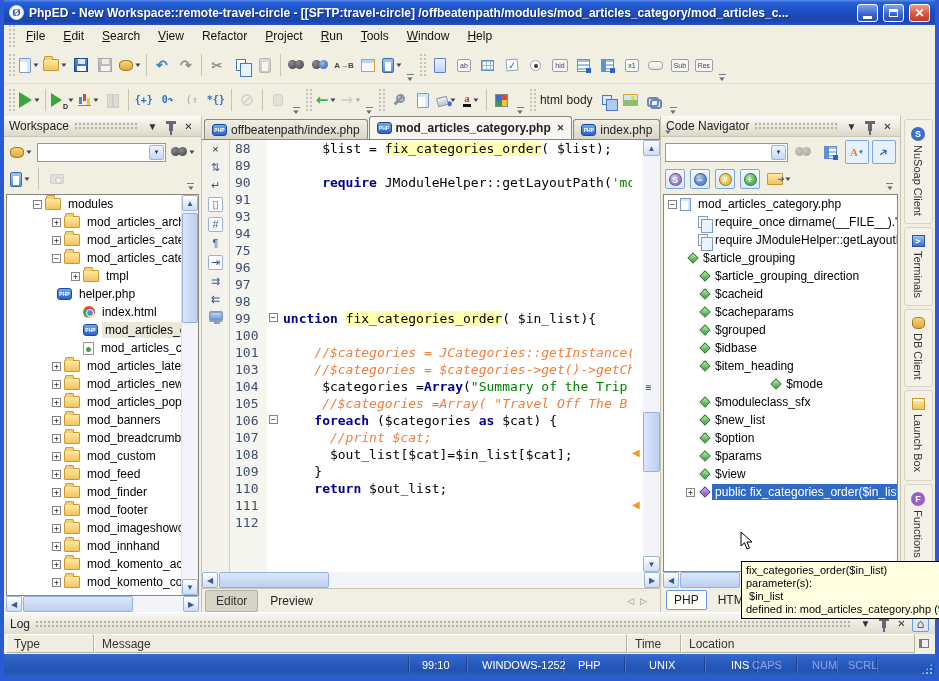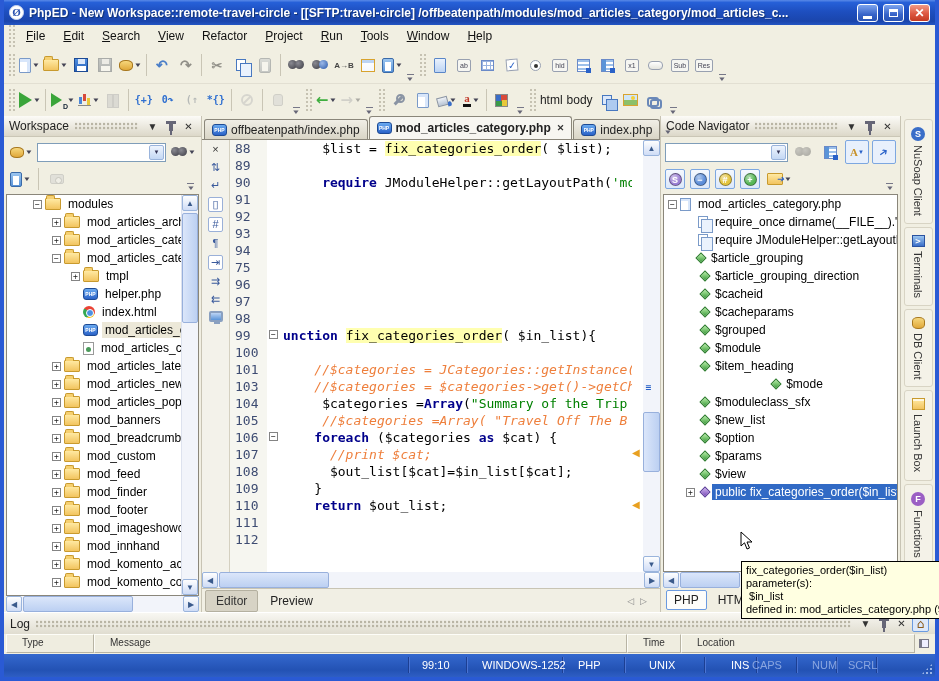--- a/index.html
+++ b/index.html
@@ -188,21 +188,21 @@
 .stab span{writing-mode:vertical-rl;font-size:11px;color:#333;white-space:nowrap}
 .sic-circ{width:14px;height:14px;border-radius:50%;color:#fff;font:bold 9px/14px "Liberation Sans",sans-serif;text-align:center}
 .sic-term{width:13px;height:12px;background:linear-gradient(#9cc6f0,#3a6ec8);border:1px solid #2a52a0;color:#fff;font:bold 9px/11px "DejaVu Sans Mono",monospace;text-align:center}
 .sic-db{width:13px;height:12px;background:linear-gradient(#f6d77c,#e0a83a);border:1px solid #a8781e;border-radius:45%/35%}
 .sic-launch{width:13px;height:12px;background:linear-gradient(#ffe9a2,#f2c45f);border:1px solid #c89a2e;box-shadow:inset 0 2px 0 #fff8e0}
 
 .logpanel{height:42px;flex:none;display:flex;flex-direction:column;background:#f1efe2;border-top:1px solid #fff}
 .loghead{height:21px;display:flex;align-items:center;gap:3px;padding:0 6px;font-size:12px;color:#222;background:linear-gradient(#f8f7f2,#e0ddd0)}
 .loghome{width:17px;height:17px;border:1px solid #6b9be0;background:#dce8fa;display:flex;align-items:center;justify-content:center;border-radius:2px}
 .logcols{height:19px;display:flex;padding:0 2px;align-items:stretch}
-.lcol{border:1px solid;border-color:#fdfdf8 #b8b4a4 #b8b4a4 #fdfdf8;background:#efede0;font-size:10px;color:#333;padding:2px 15px;white-space:nowrap;overflow:hidden}
+.lcol{border:1px solid;border-color:#fdfdf8 #b8b4a4 #b8b4a4 #fdfdf8;background:#efede0;font-size:12px;color:#333;padding:2px 7px;white-space:nowrap;overflow:hidden}
 .statusbar{height:23px;flex:none;position:relative;background:linear-gradient(#3468ce,#2352b4 70%,#2e5ec4);color:#fff;font-size:11px}
 .sbitem{position:absolute;top:5px;white-space:nowrap}
 .sbdim{color:#8aa6e0}
 .sbsep{position:absolute;top:3px;width:1px;height:16px;background:#1c3f92;box-shadow:1px 0 0 #4a74d4}
 .sbgrip{position:absolute;right:2px;bottom:2px;width:12px;height:12px;
  background-image:radial-gradient(circle at 2px 2px,#9ab4e8 1.2px,transparent 1.5px);background-size:4px 4px;clip-path:polygon(100% 0,100% 100%,0 100%)}
 
 .sb0{left:418px}.sb1{left:478px}.sb2{left:574px}.sb3{left:645px}.sb4{left:727px}.sb5{left:748px}.sb6{left:808px}.sb7{left:844px}
 
 .tooltip{position:absolute;left:737px;top:561px;width:201px;height:58px;background:#ffffe1;border:1px solid #000;z-index:50;
@@ -500,21 +500,21 @@
           <div class="trow" style="padding-left: 45px;">
             <span class="texp">−</span>
             <i class="tico g-folder" style="display:inline-block"></i>
             <span class="tlab">mod_articles_cate</span>
           </div>
           <div class="trow" style="padding-left: 64px;">
             <span class="texp">+</span>
             <i class="tico g-folder" style="display:inline-block"></i>
             <span class="tlab">tmpl</span>
           </div>
-          <div class="trow" style="padding-left: 64px;">
+          <div class="trow" style="padding-left: 38px;">
             <span style="width:12px;flex:none"></span>
             <i class="tico i-php">PHP</i>
             <span class="tlab">helper.php</span>
           </div>
           <div class="trow" style="padding-left: 64px;">
             <span style="width:12px;flex:none"></span>
             <i class="tico i-html"></i>
             <span class="tlab">index.html</span>
           </div>
           <div class="trow sel-in" style="padding-left: 64px;">
@@ -642,21 +642,20 @@
             <span class="sit sbox">⇥</span>
             <span class="sit">⇉</span>
             <span class="sit">⇇</span>
             <span class="sit"><i class="ic g-mon"></i></span>
           </div>
         <div class="ecode" id="ecode">
             <div class="eline"><span class="egut">88</span><span class="efold"></span><span class="etext"><span class="tk-p">     $list = </span><span class="tk-h">fix_categories_order</span><span class="tk-p">( $list);</span></span></div>
             <div class="eline"><span class="egut">89</span><span class="efold"></span><span class="etext"></span></div>
             <div class="eline"><span class="egut">90</span><span class="efold"></span><span class="etext"><span class="tk-p">     </span><span class="tk-k">require</span><span class="tk-p"> JModuleHelper::getLayoutPath(</span><span class="tk-s">'mod</span></span></div>
             <div class="eline"><span class="egut">91</span><span class="efold"></span><span class="etext"></span></div>
-            <div class="eline"><span class="egut">92</span><span class="efold"></span><span class="etext"></span></div>
             <div class="eline"><span class="egut">93</span><span class="efold"></span><span class="etext"></span></div>
             <div class="eline"><span class="egut">94</span><span class="efold"></span><span class="etext"></span></div>
             <div class="eline"><span class="egut">75</span><span class="efold"></span><span class="etext"></span></div>
             <div class="eline"><span class="egut">96</span><span class="efold"></span><span class="etext"></span></div>
             <div class="eline"><span class="egut">97</span><span class="efold"></span><span class="etext"></span></div>
             <div class="eline"><span class="egut">98</span><span class="efold"></span><span class="etext"></span></div>
             <div class="eline"><span class="egut">99</span><span class="efold"><span class="fbox">−</span></span><span class="etext"><span class="tk-k">unction</span><span class="tk-p"> </span><span class="tk-h">fix_categories_order</span><span class="tk-p">( $in_list){</span></span></div>
             <div class="eline"><span class="egut">100</span><span class="efold"></span><span class="etext"></span></div>
             <div class="eline"><span class="egut">101</span><span class="efold"></span><span class="etext"><span class="tk-c">    //$categories = JCategories::getInstance(</span></span></div>
             <div class="eline"><span class="egut">103</span><span class="efold"></span><span class="etext"><span class="tk-c">    //$categories = $categories-&gt;get()-&gt;getCh</span></span></div>
@@ -754,21 +753,21 @@
           <div class="trow" style="padding-left: 22px;">
             <span style="width:12px;flex:none"></span>
             <i class="tico i-files"></i>
             <span class="tlab">require_once dirname(__FILE__)."/h</span>
           </div>
           <div class="trow" style="padding-left: 22px;">
             <span style="width:12px;flex:none"></span>
             <i class="tico i-files"></i>
             <span class="tlab">require JModuleHelper::getLayoutPa</span>
           </div>
-          <div class="trow" style="padding-left: 18px;">
+          <div class="trow" style="padding-left: 10px;">
             <span style="width:12px;flex:none"></span>
             <i class="tico i-var"></i>
             <span class="tlab">$article_grouping</span>
           </div>
           <div class="trow" style="padding-left: 22px;">
             <span style="width:12px;flex:none"></span>
             <i class="tico i-var"></i>
             <span class="tlab">$article_grouping_direction</span>
           </div>
           <div class="trow" style="padding-left: 22px; align-items: center;">
@@ -782,21 +781,21 @@
             <span class="tlab">$cacheparams</span>
           </div>
           <div class="trow" style="padding-left: 22px;">
             <span style="width:12px;flex:none"></span>
             <i class="tico i-var"></i>
             <span class="tlab">$grouped</span>
           </div>
           <div class="trow" style="padding-left: 22px;">
             <span style="width:12px;flex:none"></span>
             <i class="tico i-var"></i>
-            <span class="tlab">$module</span>
+            <span class="tlab">$idbase</span>
           </div>
           <div class="trow" style="padding-left: 22px;">
             <span style="width:12px;flex:none"></span>
             <i class="tico i-var"></i>
             <span class="tlab">$item_heading</span>
           </div>
           <div class="trow" style="padding-left: 22px; justify-content: center;">
             <span style="width:12px;flex:none"></span>
             <i class="tico i-var"></i>
             <span class="tlab">$mode</span>

